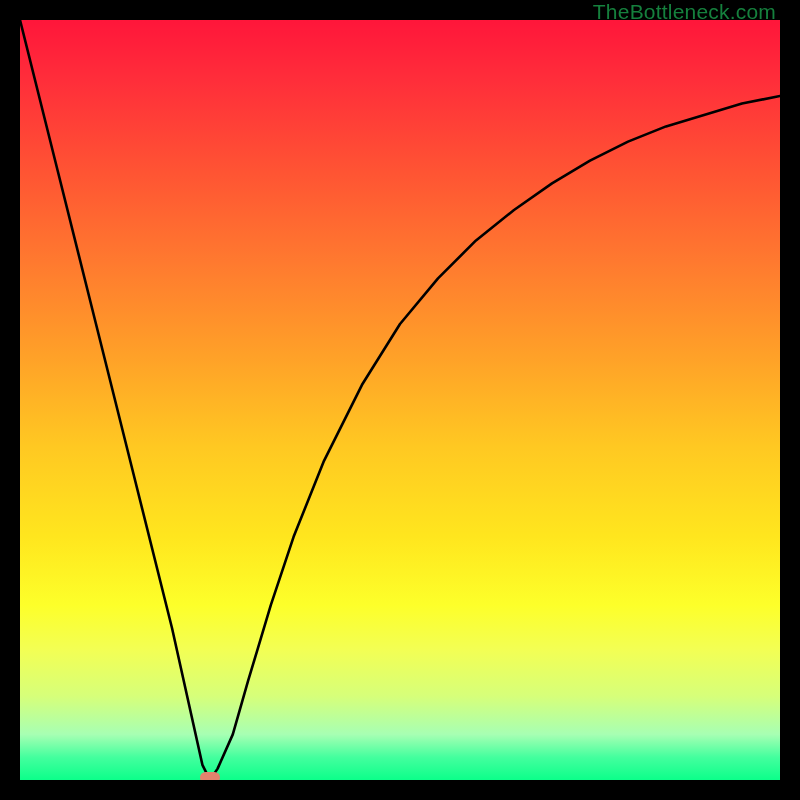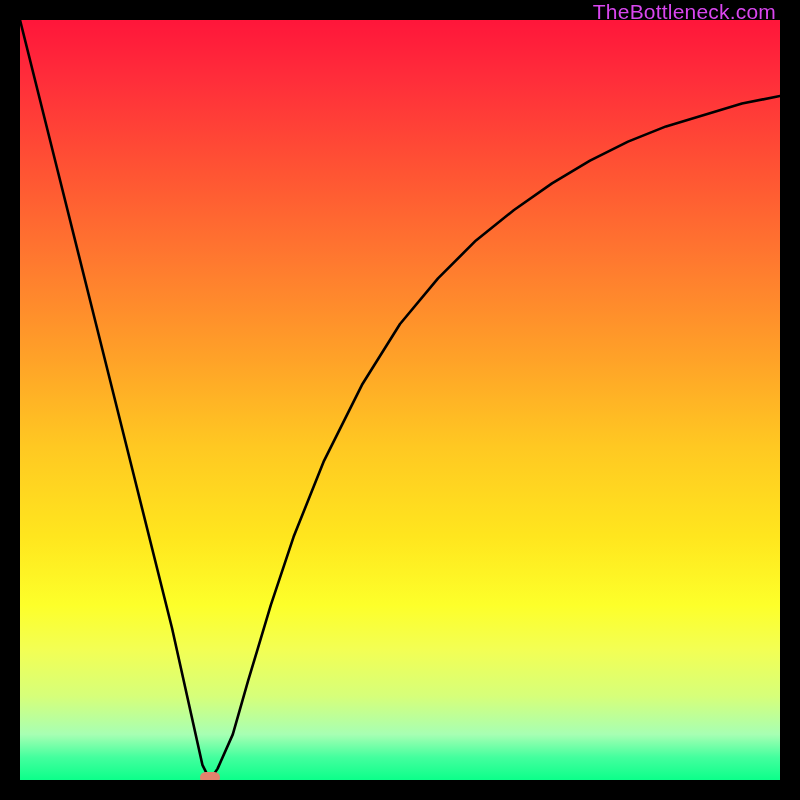--- a/index.html
+++ b/index.html
@@ -45,21 +45,21 @@
       #44ff9e 97%,
       #0cff8a 100%
     );
   }
   .watermark {
     position: absolute;
     top: 0px;
     right: 24px;
     font-family: Arial, Helvetica, sans-serif;
     font-size: 21px;
-    color: #d946ef;
+    color: #15803d;
     font-weight: 500;
     letter-spacing: 0.2px;
     pointer-events: none;
   }
   svg.curve {
     position: absolute;
     top: 0;
     left: 0;
     width: 760px;
     height: 760px;

